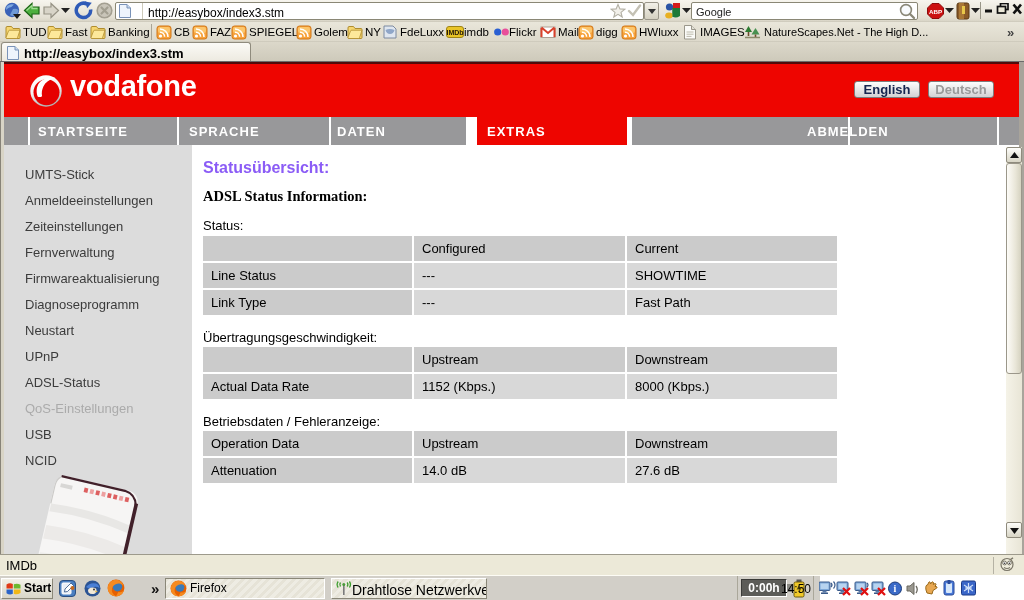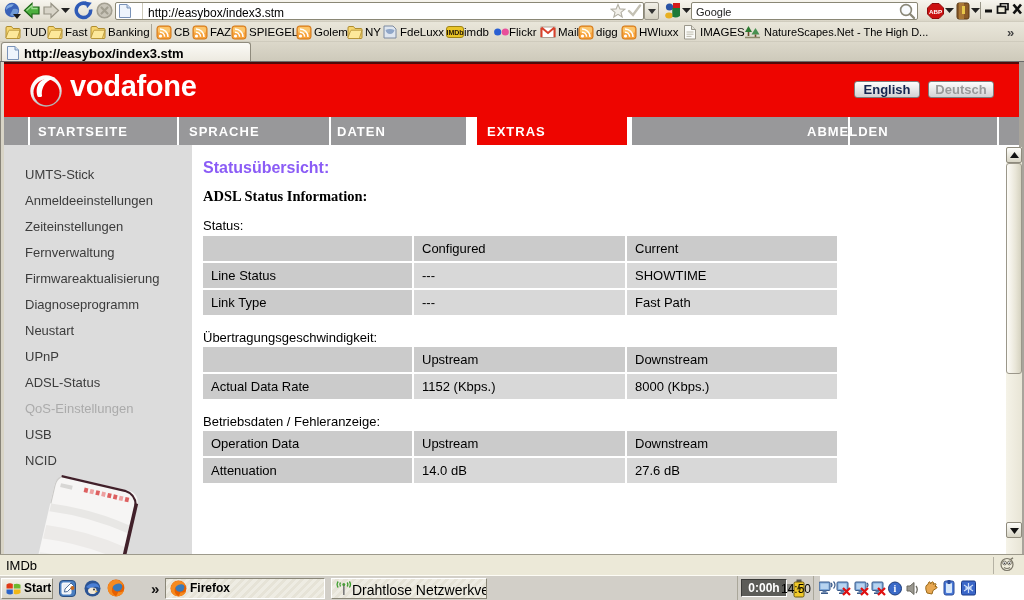--- a/index.html
+++ b/index.html
@@ -50,21 +50,21 @@
 #vscroll{left:1006px;top:2px;width:16px;height:407px;background:linear-gradient(90deg,#f5f3e8,#e8e5d6)}
 .sbtn{position:absolute;left:0;width:16px;height:16px;background:linear-gradient(#fdfdfa,#d8d5c5);border:1px solid #8f8b7d;border-radius:2px}
 #sthumb{position:absolute;left:0;top:16px;width:16px;height:211px;background:linear-gradient(90deg,#fdfcf8,#e9e6d8 60%,#d5d2c0);border:1px solid #9b978a;border-radius:3px}
 
 #statusbar{left:0;top:554px;width:1024px;height:21px;background:#ece9d8;border-top:1px solid #9d9a8c;font-size:13px;color:#000}
 
 #taskbar{left:0;top:575px;width:820px;height:25px;background:#d2cfc8;border-top:1px solid #fdfcf5}
 .tbtn{position:absolute;top:2px;height:21px;font-size:12px;color:#000;white-space:nowrap;overflow:hidden}
 #startbtn{left:1px;width:52px;background:linear-gradient(#f3f1e8,#d8d5c8);border:1px solid #fff;border-right-color:#8a8778;border-bottom-color:#8a8778;font-weight:bold}
 .task{background:repeating-linear-gradient(-45deg,#eeece3 0 3px,#e6e3d7 3px 6px)}
-#fxtask{left:165px;width:160px;border:1px solid #8a8778;border-right-color:#fff;border-bottom-color:#fff;font-weight:bold}
+#fxtask{left:165px;width:160px;border:1px solid #8a8778;border-right-color:#fff;border-bottom-color:#fff;font-weight:normal}
 #wltask{left:331px;width:156px;border:1px solid #fff;border-right-color:#8a8778;border-bottom-color:#8a8778}
 #clock{position:absolute;right:9px;top:6px;font-size:12px;color:#000}
 </style></head>
 <body>
 
 <div class="abs" id="toolbar"></div>
 <svg class="abs" style="left:4px;top:2px" width="17" height="18" viewBox="0 0 17 18">
   <circle cx="8" cy="8" r="7.2" fill="#3a62b8"></circle>
   <path d="M3 4 Q6 1.5 10 2.5 Q8 5 5.5 5.5 Q3.5 6 2 8 Q2 5.5 3 4Z" fill="#7fa8e0"></path>
   <path d="M9 7 Q12 6 14.5 8 Q14 12 11 13.5 Q8 14.5 6 13 Q7.5 10 9 7Z" fill="#6f9ad6"></path>

